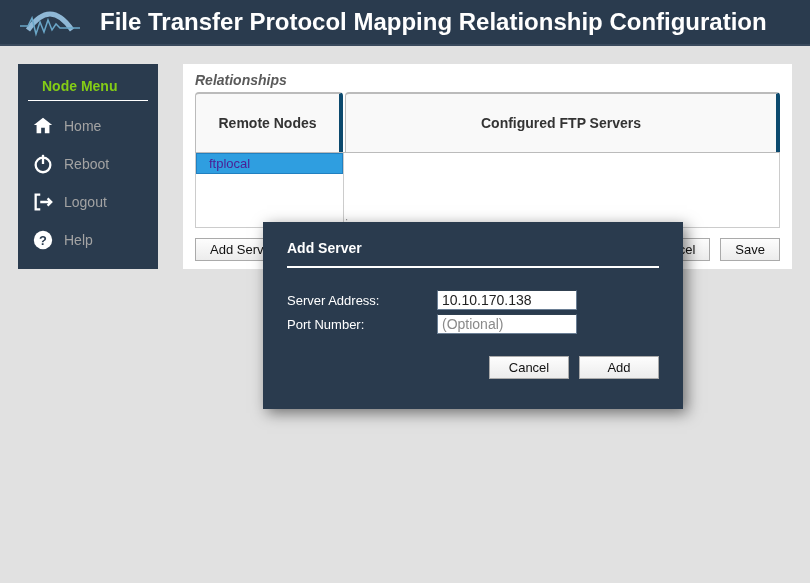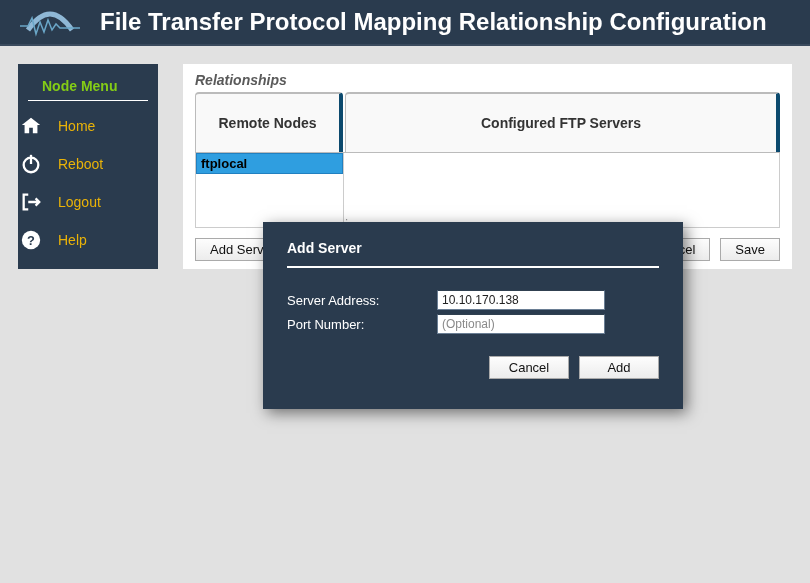--- a/index.html
+++ b/index.html
@@ -41,23 +41,23 @@
       color: #84cc16;
       font-weight: bold;
       font-size: 14px;
       padding: 4px 14px 6px;
       border-bottom: 1px solid #fff;
       margin: 0 10px 6px;
     }
     .sidebar-item {
       display: flex;
       align-items: center;
-      color: #eab308;
-      padding: 8px 2px;
-      gap: 16px;
+      color: #a3a3a3;
+      padding: 8px 14px;
+      gap: 10px;
       cursor: pointer;
       font-size: 14px;
     }
     .sidebar-item .icon {
       width: 22px;
       height: 22px;
       display: flex;
       align-items: center;
       justify-content: center;
     }
@@ -104,26 +104,25 @@
       border-right: 1px solid #ccc;
       border-bottom: 1px solid #ccc;
     }
     .col-left {
       width: 148px;
       border-right: 1px solid #ccc;
       position: relative;
     }
     .node-item {
       background: #2f9ee0;
-      color: #000000;
+      color: #4c1d95;
       font-size: 13px;
-      padding: 2px 4px;
+      padding: 2px 12px;
       border: 1px solid #2180c0;
       cursor: pointer;
-      font-weight: bold;
     }
     .resize-handle {
       position: absolute;
       bottom: 0; right: -4px;
       color: #888;
       font-size: 10px;
       letter-spacing: -1px;
     }
     .col-right { flex: 1; }
     .footer-buttons {
@@ -165,23 +164,23 @@
       width: 150px;
       font-size: 13px;
     }
     .form-input {
       flex: 1;
       background: #fff;
       color: #222;
       border: 1px solid #6a7e94;
       border-top: 1px solid #304050;
       padding: 2px 4px;
-      font-size: 12px;
+      font-size: 14px;
       height: 20px;
-      width: 168px;
+      width: 140px;
       flex: none;
     }
     .form-input::placeholder { color: #8a8a8a; }
     .modal-buttons {
       display: flex;
       justify-content: flex-end;
       gap: 10px;
       margin-top: 22px;
     }
     .modal-buttons .btn { width: 80px; text-align: center; }

